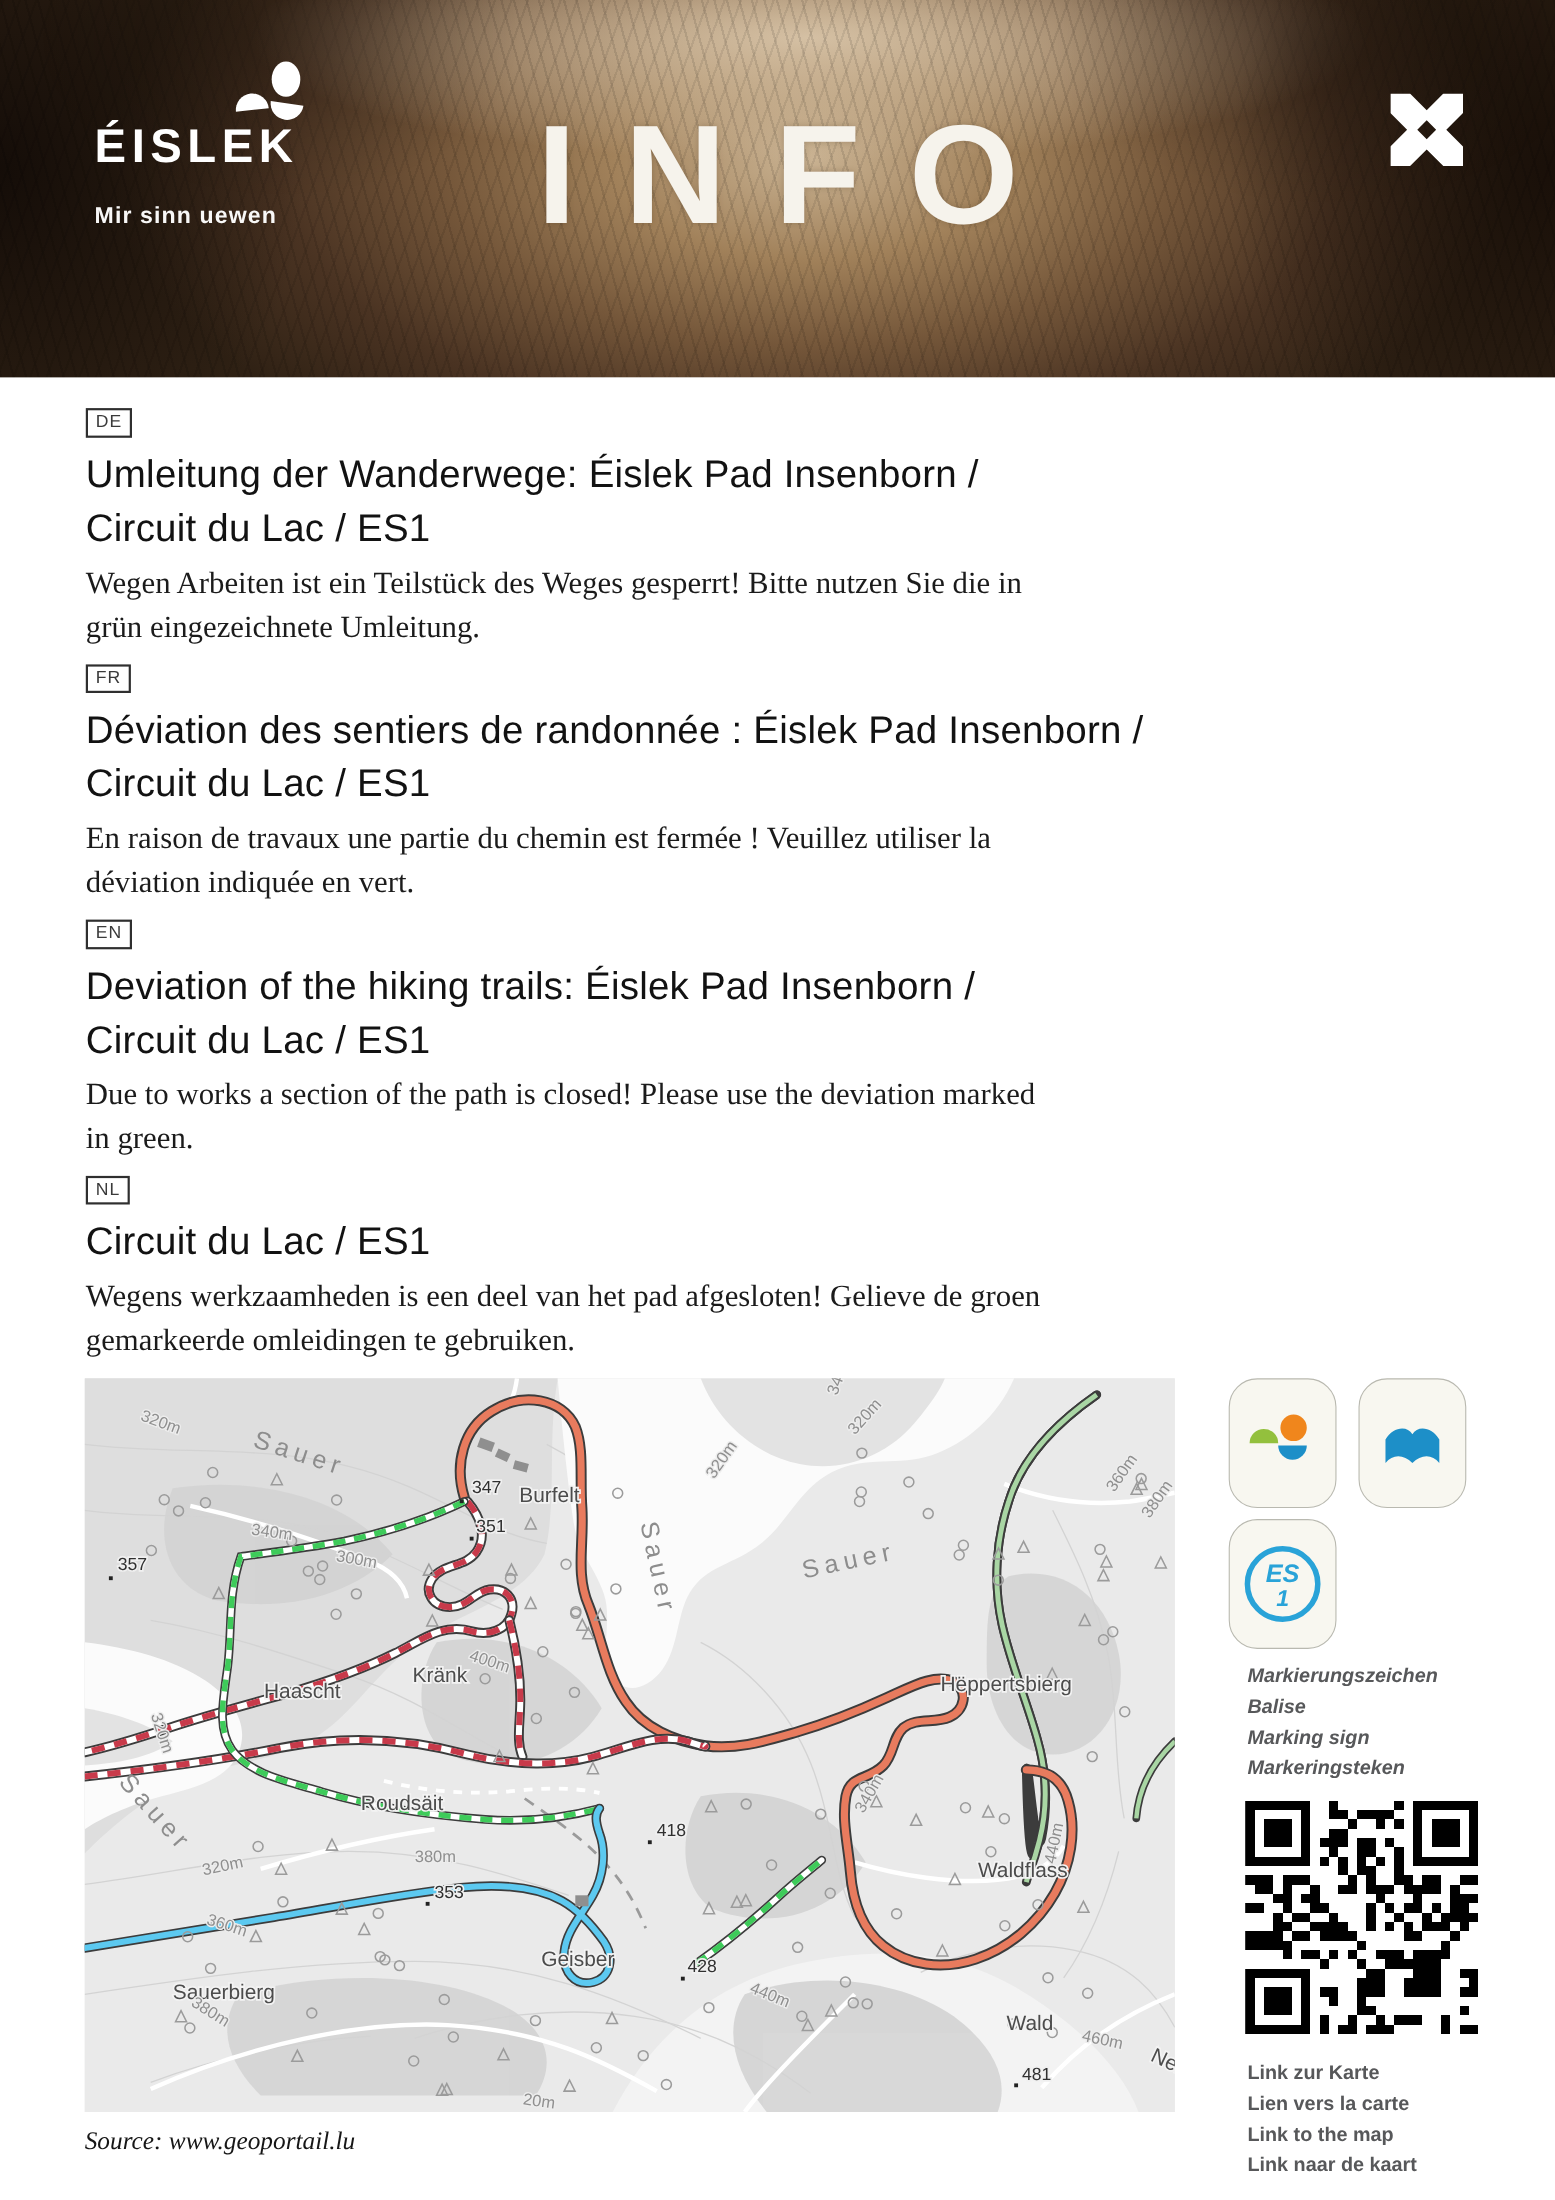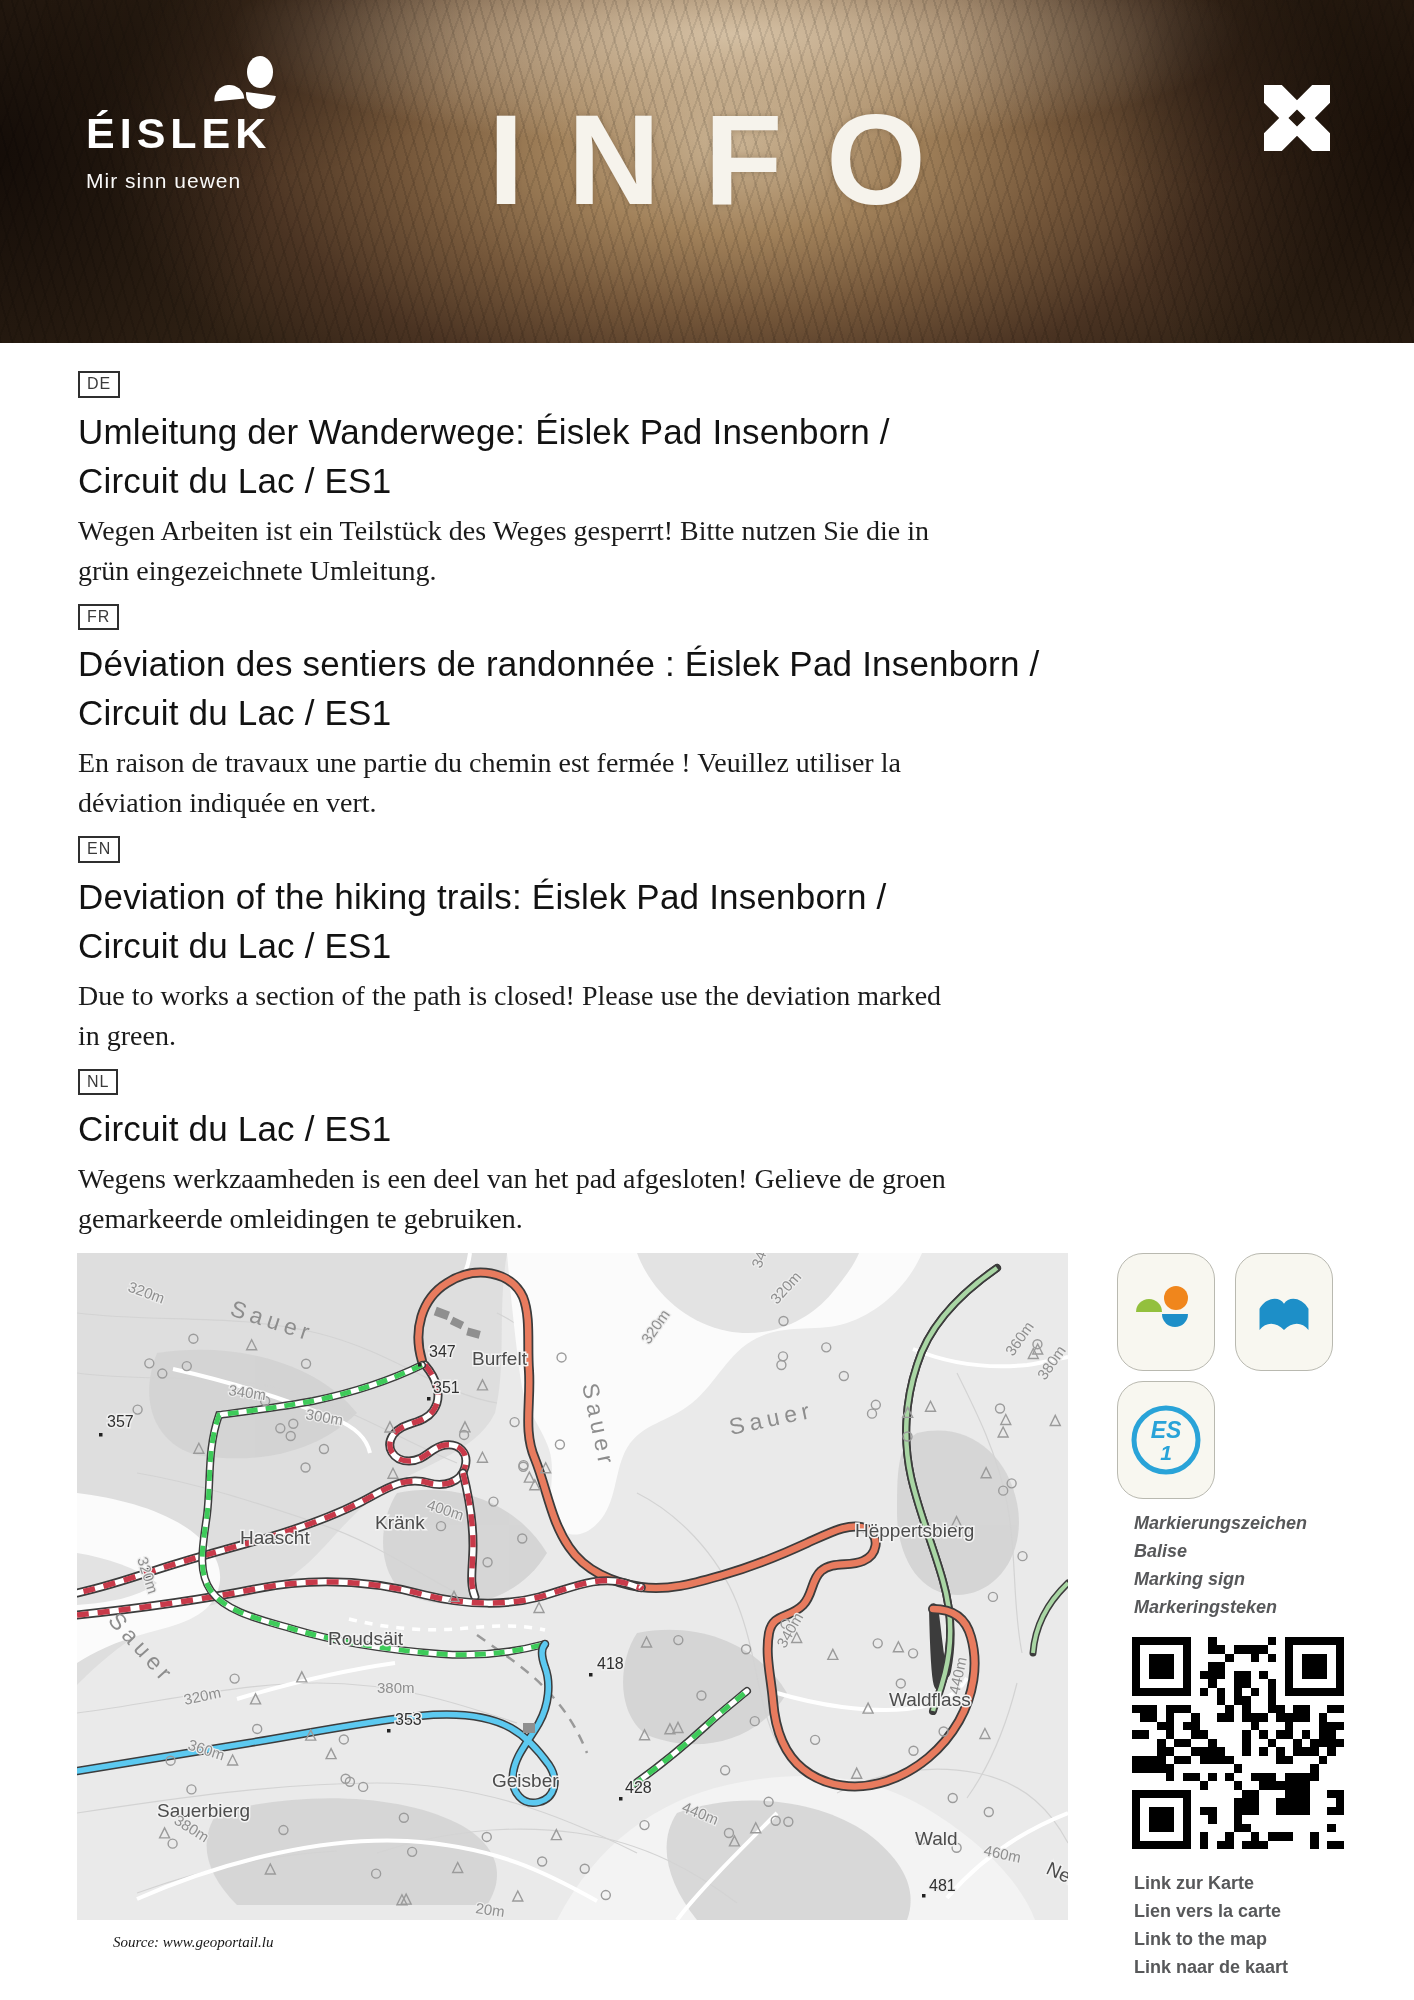--- a/index.html
+++ b/index.html
@@ -14,40 +14,40 @@
       radial-gradient(ellipse 45% 95% at 52% 42%, #c9b292 0%, #a1815a 28%, #75573a 52%, #4a3322 76%, #2f2114 100%);
   }
   .hero:before{content:"";position:absolute;inset:0;opacity:.35;
     background:
       repeating-linear-gradient(75deg, rgba(0,0,0,.28) 0 2px, transparent 2px 11px),
       repeating-linear-gradient(-70deg, rgba(0,0,0,.22) 0 2px, transparent 2px 14px),
       radial-gradient(ellipse 22% 60% at 18% 10%, rgba(10,6,3,.8), transparent 70%),
       radial-gradient(ellipse 25% 60% at 85% 12%, rgba(10,6,3,.75), transparent 70%);}
   .brand{position:absolute;left:86px;top:112px;color:#fff;z-index:3;}
   .brand-word{font-size:43px;font-weight:bold;letter-spacing:5px;line-height:1;}
-  .brand-tag{font-size:21px;font-weight:400;letter-spacing:1px;margin-top:14px;opacity:.97;}
+  .brand-tag{font-size:21px;font-weight:700;letter-spacing:1px;margin-top:30px;opacity:.97;}
   .brand-mark{position:absolute;left:116px;top:-60px;width:82px;height:90px;}
   .hero-title{position:absolute;left:0;right:0;top:96px;text-align:center;z-index:2;
     color:#f6f3ec;font-size:128px;font-weight:bold;letter-spacing:44px;line-height:1;
     text-indent:44px;text-shadow:0 0 6px rgba(60,40,20,.25);}
   .xicon{position:absolute;right:84px;top:85px;width:66px;height:66px;z-index:3;}
   
   .content{padding:28px 106px 0 78px;}
   .langbox{display:inline-block;border:2px solid #2f2f2f;color:#3a3a3a;font-size:16px;
     letter-spacing:1px;padding:2px 7px 3px 7px;line-height:1.1;}
   .sec{margin:0 0 13px 0;}
   .sec .h{font-size:35px;line-height:49px;font-weight:normal;color:#121212;margin-top:9px;
     letter-spacing:.2px;}
   .sec .b{font-family:"Liberation Serif",serif;font-size:28px;line-height:40px;color:#1b1b1b;
     max-width:880px;margin-top:6px;}
   
   .maprow{display:flex;align-items:flex-start;padding-left:77px;margin-top:14px;}
   .mapwrap{width:991px;height:667px;background:#ececec;}
-  .source{font-family:"Liberation Serif",serif;font-style:italic;font-size:15px;color:#161616;
-    margin-top:14px;margin-left:36px;}
+  .source{font-family:"Liberation Serif",serif;font-style:italic;font-size:23px;color:#161616;
+    margin-top:14px;}
   svg text.water{fill:#8d8d8d;font-size:23px;letter-spacing:5px;}
   svg text.place{fill:#4c4c4c;font-size:19px;paint-order:stroke;stroke:#f3f3f3;stroke-width:3px;}
   svg text.contour{fill:#8f8f8f;font-size:15px;paint-order:stroke;stroke:#ededed;stroke-width:2.5px;}
   svg text.spot{fill:#303030;font-size:16px;paint-order:stroke;stroke:#f0f0f0;stroke-width:3px;}
   .contourline{fill:none;stroke:#d3d3d3;stroke-width:1.2;}
   .road{fill:none;stroke:#ffffff;stroke-width:4;}
   
   .side{margin-left:49px;width:230px;}
   .cards{display:flex;gap:20px;}
   .card{width:96px;height:116px;background:#f8f7f0;border:1.5px solid #b9b9b0;border-radius:26px;

